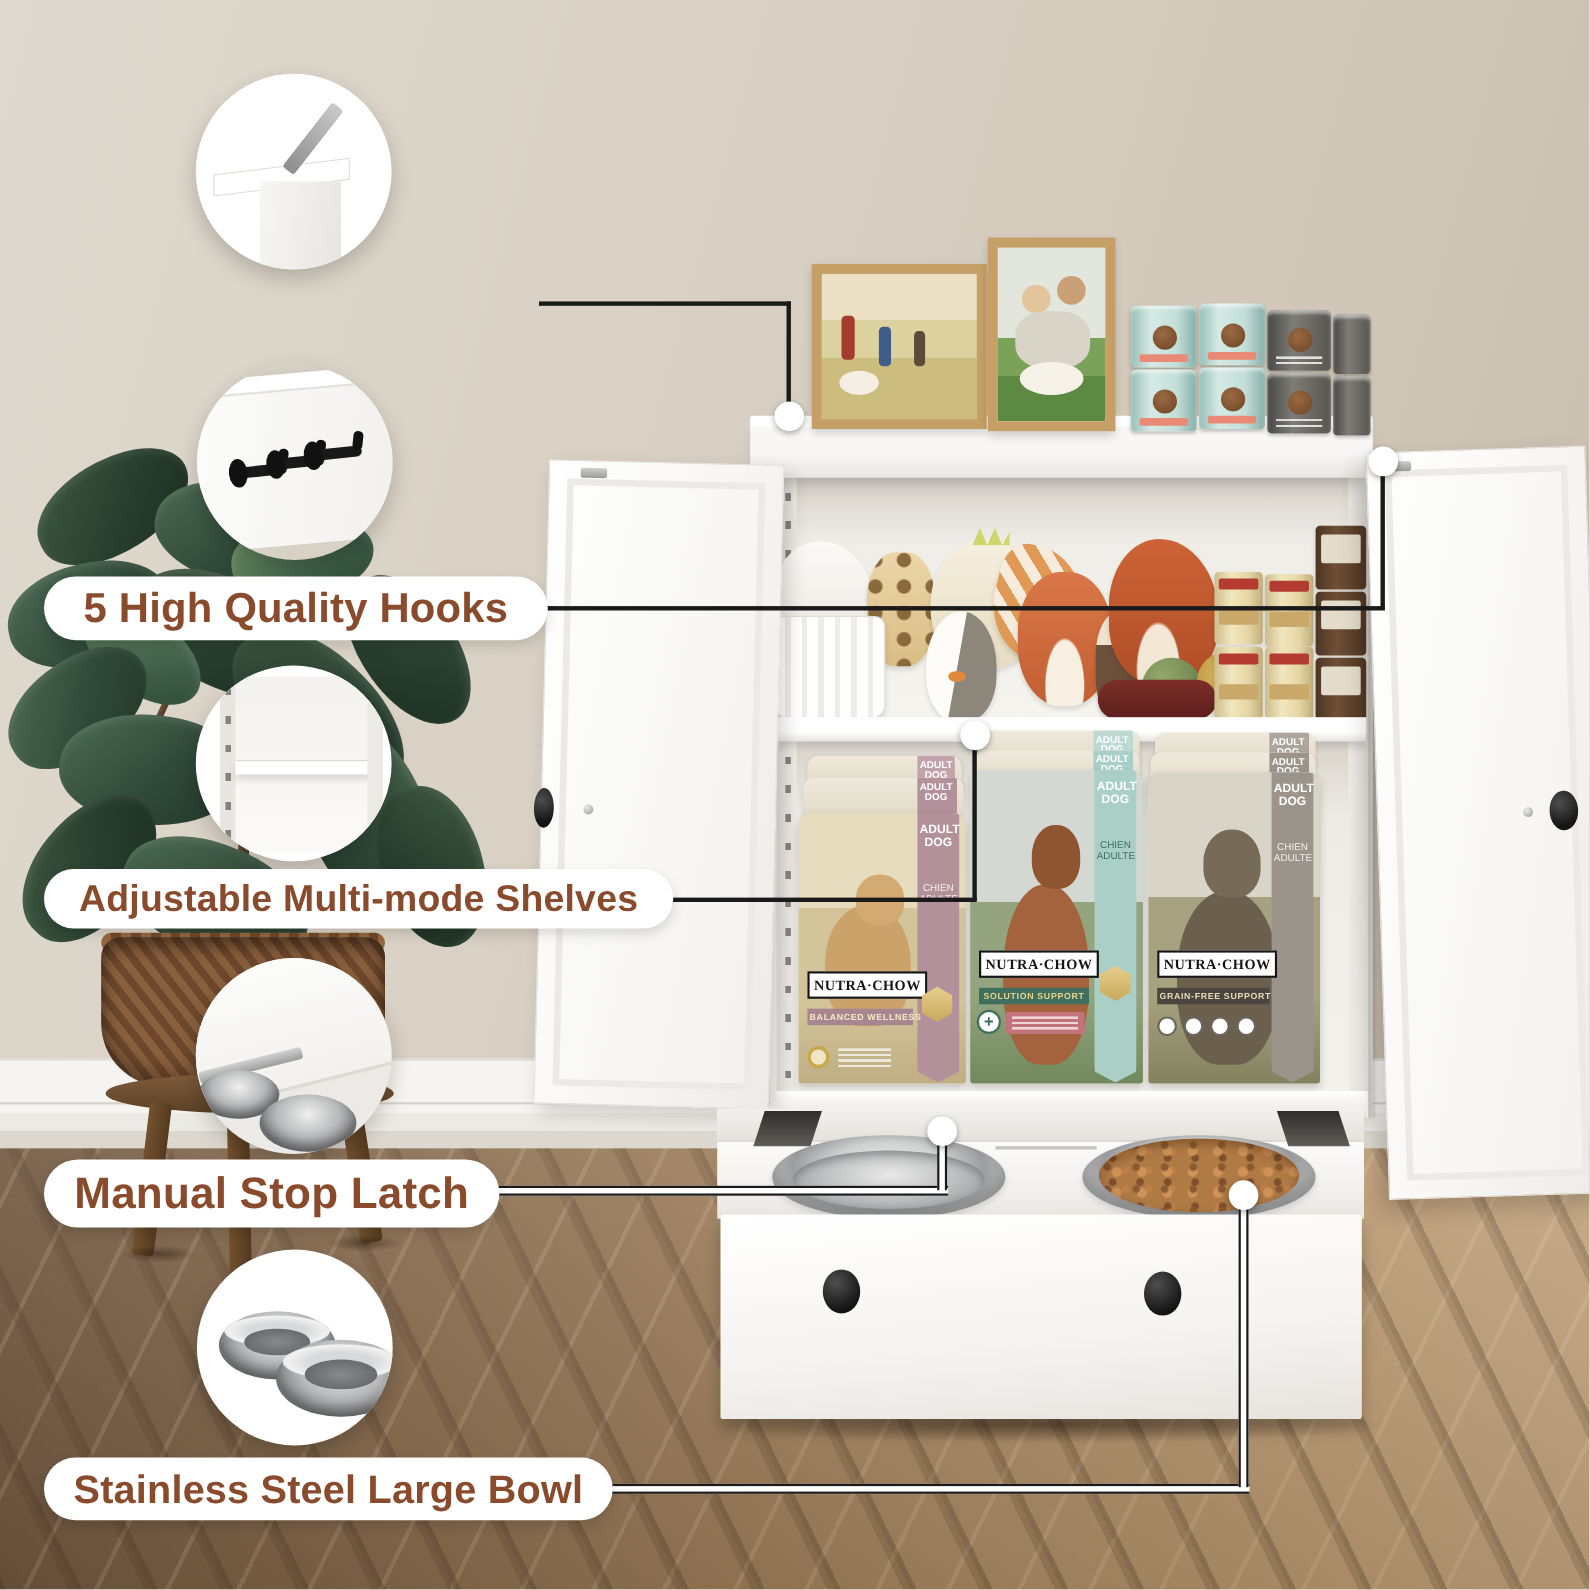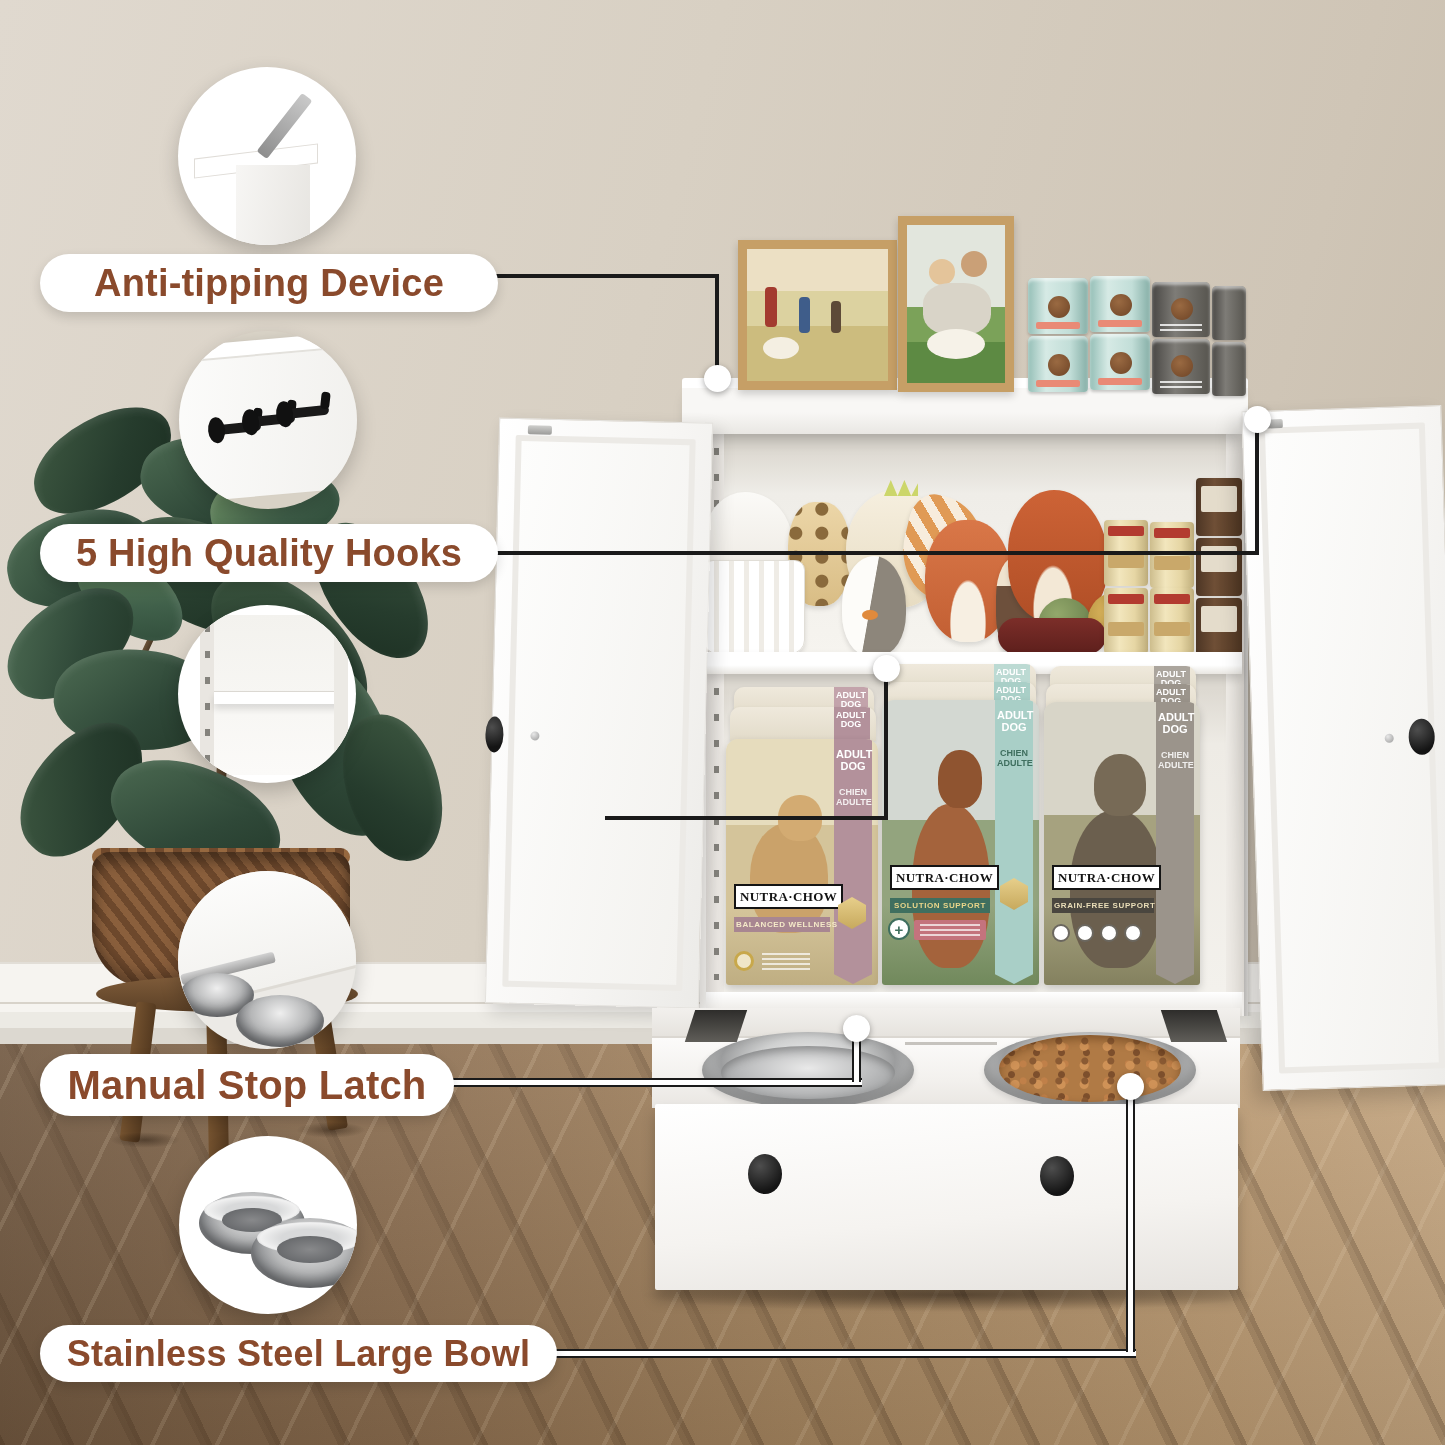--- a/index.html
+++ b/index.html
@@ -75,21 +75,21 @@
   .tcan-y .b1{left:4px;top:6px;right:4px;height:10px;background:#b33b30;border-radius:2px;}
   .tcan-y .b2{left:4px;top:34px;right:4px;height:14px;background:#c9a86a;border-radius:2px;}
   .tcan-br{background:linear-gradient(90deg,#4c3524,#6f4f36 40%,#503723);border-radius:4px;}
   .tcan-br .lbl{left:5px;top:8px;right:5px;height:26px;background:#e4dccb;border-radius:2px;}
 
   
   .bag{border-radius:12px 12px 3px 3px;box-shadow:0 4px 8px rgba(0,0,0,.18);overflow:hidden;}
   .bag .banner{top:0;bottom:14px;width:38px;}
   .bag .banner .chev{left:0;right:0;bottom:-13px;height:14px;}
   .bag .tag{color:#fff;font-weight:700;font-size:11px;line-height:1.05;text-align:center;width:34px;left:2px;top:10px;}
-  .bag .tagfr{color:#ffffffd9;font-weight:700;font-size:9px;line-height:1.1;text-align:center;width:34px;left:2px;top:49px;}
+  .bag .tagfr{color:#ffffffd9;font-weight:400;font-size:9px;line-height:1.1;text-align:center;width:34px;left:2px;top:64px;}
   .bag .brand{font-family:"Liberation Serif",serif;font-weight:700;font-size:13px;letter-spacing:.4px;color:#141414;background:#fff;border:2px solid #141414;padding:3px 4px;white-space:nowrap;}
   .bag .linebar{color:#f4e9c8;font-weight:700;font-size:8px;letter-spacing:.6px;text-align:center;padding:3px 2px;white-space:nowrap;}
   .hexb{width:28px;height:32px;background:linear-gradient(#e7cf8b,#c7a95d);clip-path:polygon(50% 0,100% 25%,100% 75%,50% 100%,0 75%,0 25%);}
   .seal{width:20px;height:20px;border-radius:50%;border:3px solid #c8a84b;background:#efe6c8;}
   .fineprint{background:repeating-linear-gradient(#ffffffb3 0 2px,rgba(0,0,0,0) 2px 5px);}
   .behind{border-radius:10px 10px 0 0;background:linear-gradient(#efe9dc,#e2dbc9);overflow:hidden;box-shadow:0 2px 4px rgba(0,0,0,.12);}
   .behind .btag{color:#fff;font-weight:700;font-size:9px;line-height:1.05;width:34px;text-align:center;top:4px;}
   .dogp{border-radius:48% 48% 42% 42%;}
 
   
@@ -401,18 +401,18 @@
     <div class="sbowl" style="left:20px;top:56px;width:106px;height:62px;">
         <div class="rim"></div>
         <div class="hol"></div>
       </div>
     <div class="sbowl" style="left:72px;top:82px;width:118px;height:70px;">
         <div class="rim"></div>
         <div class="hol"></div>
       </div>
   </div>
 
-  <div class="pill" style="left:40px;top:254px;width:458px;height:58px;font-size:38px;">Anti-tipping Device</div>
   <div class="pill" style="left:40px;top:524px;width:458px;height:58px;font-size:38px;">5 High Quality Hooks</div>
+  <div class="pill" style="left:40px;top:790px;width:572px;height:54px;font-size:34px;">Adjustable Multi-mode Shelves</div>
   <div class="pill" style="left:40px;top:1054px;width:414px;height:62px;font-size:40px;">Manual Stop Latch</div>
   <div class="pill" style="left:40px;top:1325px;width:517px;height:57px;font-size:36px;">Stainless Steel Large Bowl</div>
 
 </div>
 
 </body></html>

